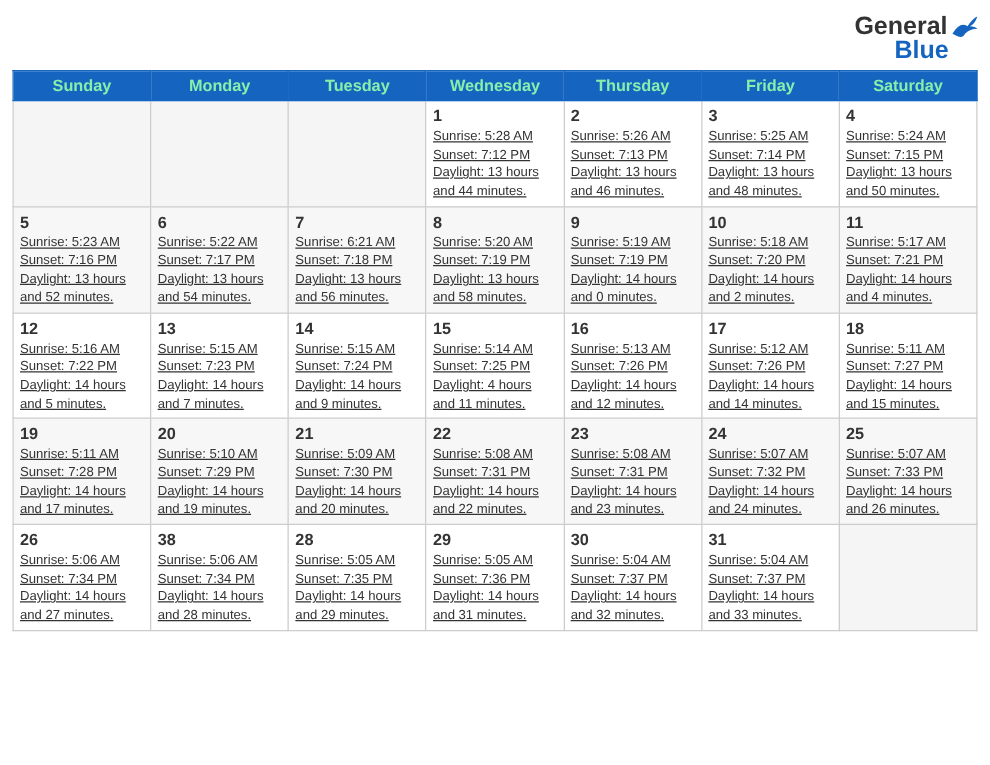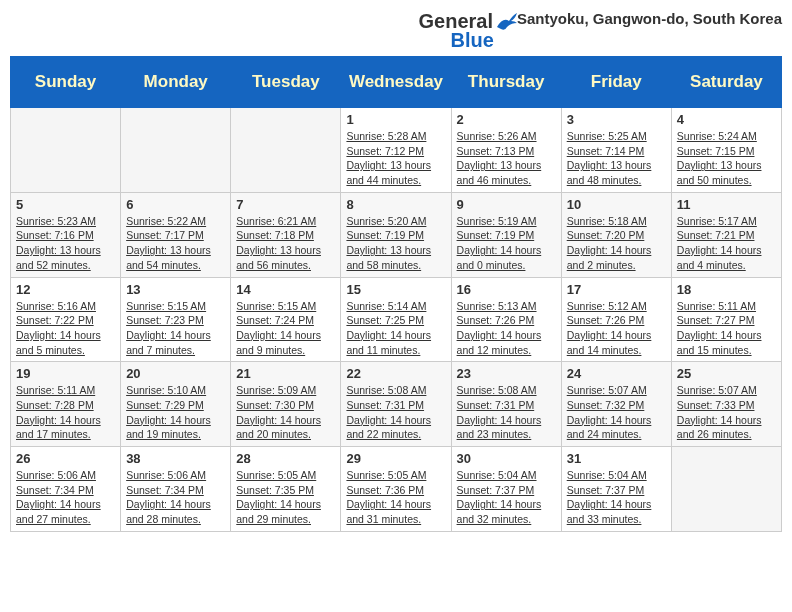--- a/index.html
+++ b/index.html
@@ -34,24 +34,24 @@
       color: #333;
       font-weight: 600;
     }
     table {
       width: 100%;
       border-collapse: collapse;
       table-layout: fixed;
     }
     th {
       background-color: #1565C0;
-      color: #fef9c3;
+      color: #86efac;
       text-align: center;
-      padding: 15px 3px;
-      font-size: 17px;
+      padding: 4px 3px;
+      font-size: 13px;
       border: 1px solid #1565C0;
     }
     td {
       border: 1px solid #ccc;
       vertical-align: top;
       padding: 4px 5px;
       font-size: 10.5px;
       color: #333;
       height: 80px;
       background: #fff;
@@ -83,21 +83,20 @@
   <div class="logo">
     <div style="display:flex;align-items:center;gap:2px;">
       <span style="font-size:20px;font-weight:bold;color:#333;">General</span>
       <svg width="22" height="18" viewBox="0 0 22 18">
         <path d="M2 14 Q8 4 14 8 Q18 2 22 0 Q20 6 16 8 Q20 8 22 10 Q16 10 12 14 Q10 18 6 16 Z" fill="#1565C0"></path>
       </svg>
     </div>
     <div style="font-size:20px;font-weight:bold;color:#1565C0;margin-top:-4px;margin-left:32px;">Blue</div>
   </div>
   <div class="title-block">
-    <div class="location">Santyoku, Gangwon-do, South Korea</div>
   </div>
 </div>
 
 <table>
   <thead>
     <tr>
     <th>Sunday</th>
         <th>Monday</th>
         <th>Tuesday</th>
         <th>Wednesday</th>
@@ -225,21 +224,21 @@
           <span>Sunrise: 5:15 AM</span><br>
           <span>Sunset: 7:24 PM</span><br>
           <span>Daylight: 14 hours and 9 minutes.</span>
         </div>
       </td>
         <td>
         <span class="day-number">15</span>
         <div class="day-info">
           <span>Sunrise: 5:14 AM</span><br>
           <span>Sunset: 7:25 PM</span><br>
-          <span>Daylight: 14 hours and 11 minutes.</span>
+          <span>Daylight: 4 hours and 11 minutes.</span>
         </div>
       </td>
         <td>
         <span class="day-number">16</span>
         <div class="day-info">
           <span>Sunrise: 5:13 AM</span><br>
           <span>Sunset: 7:26 PM</span><br>
           <span>Daylight: 14 hours and 12 minutes.</span>
         </div>
       </td>

